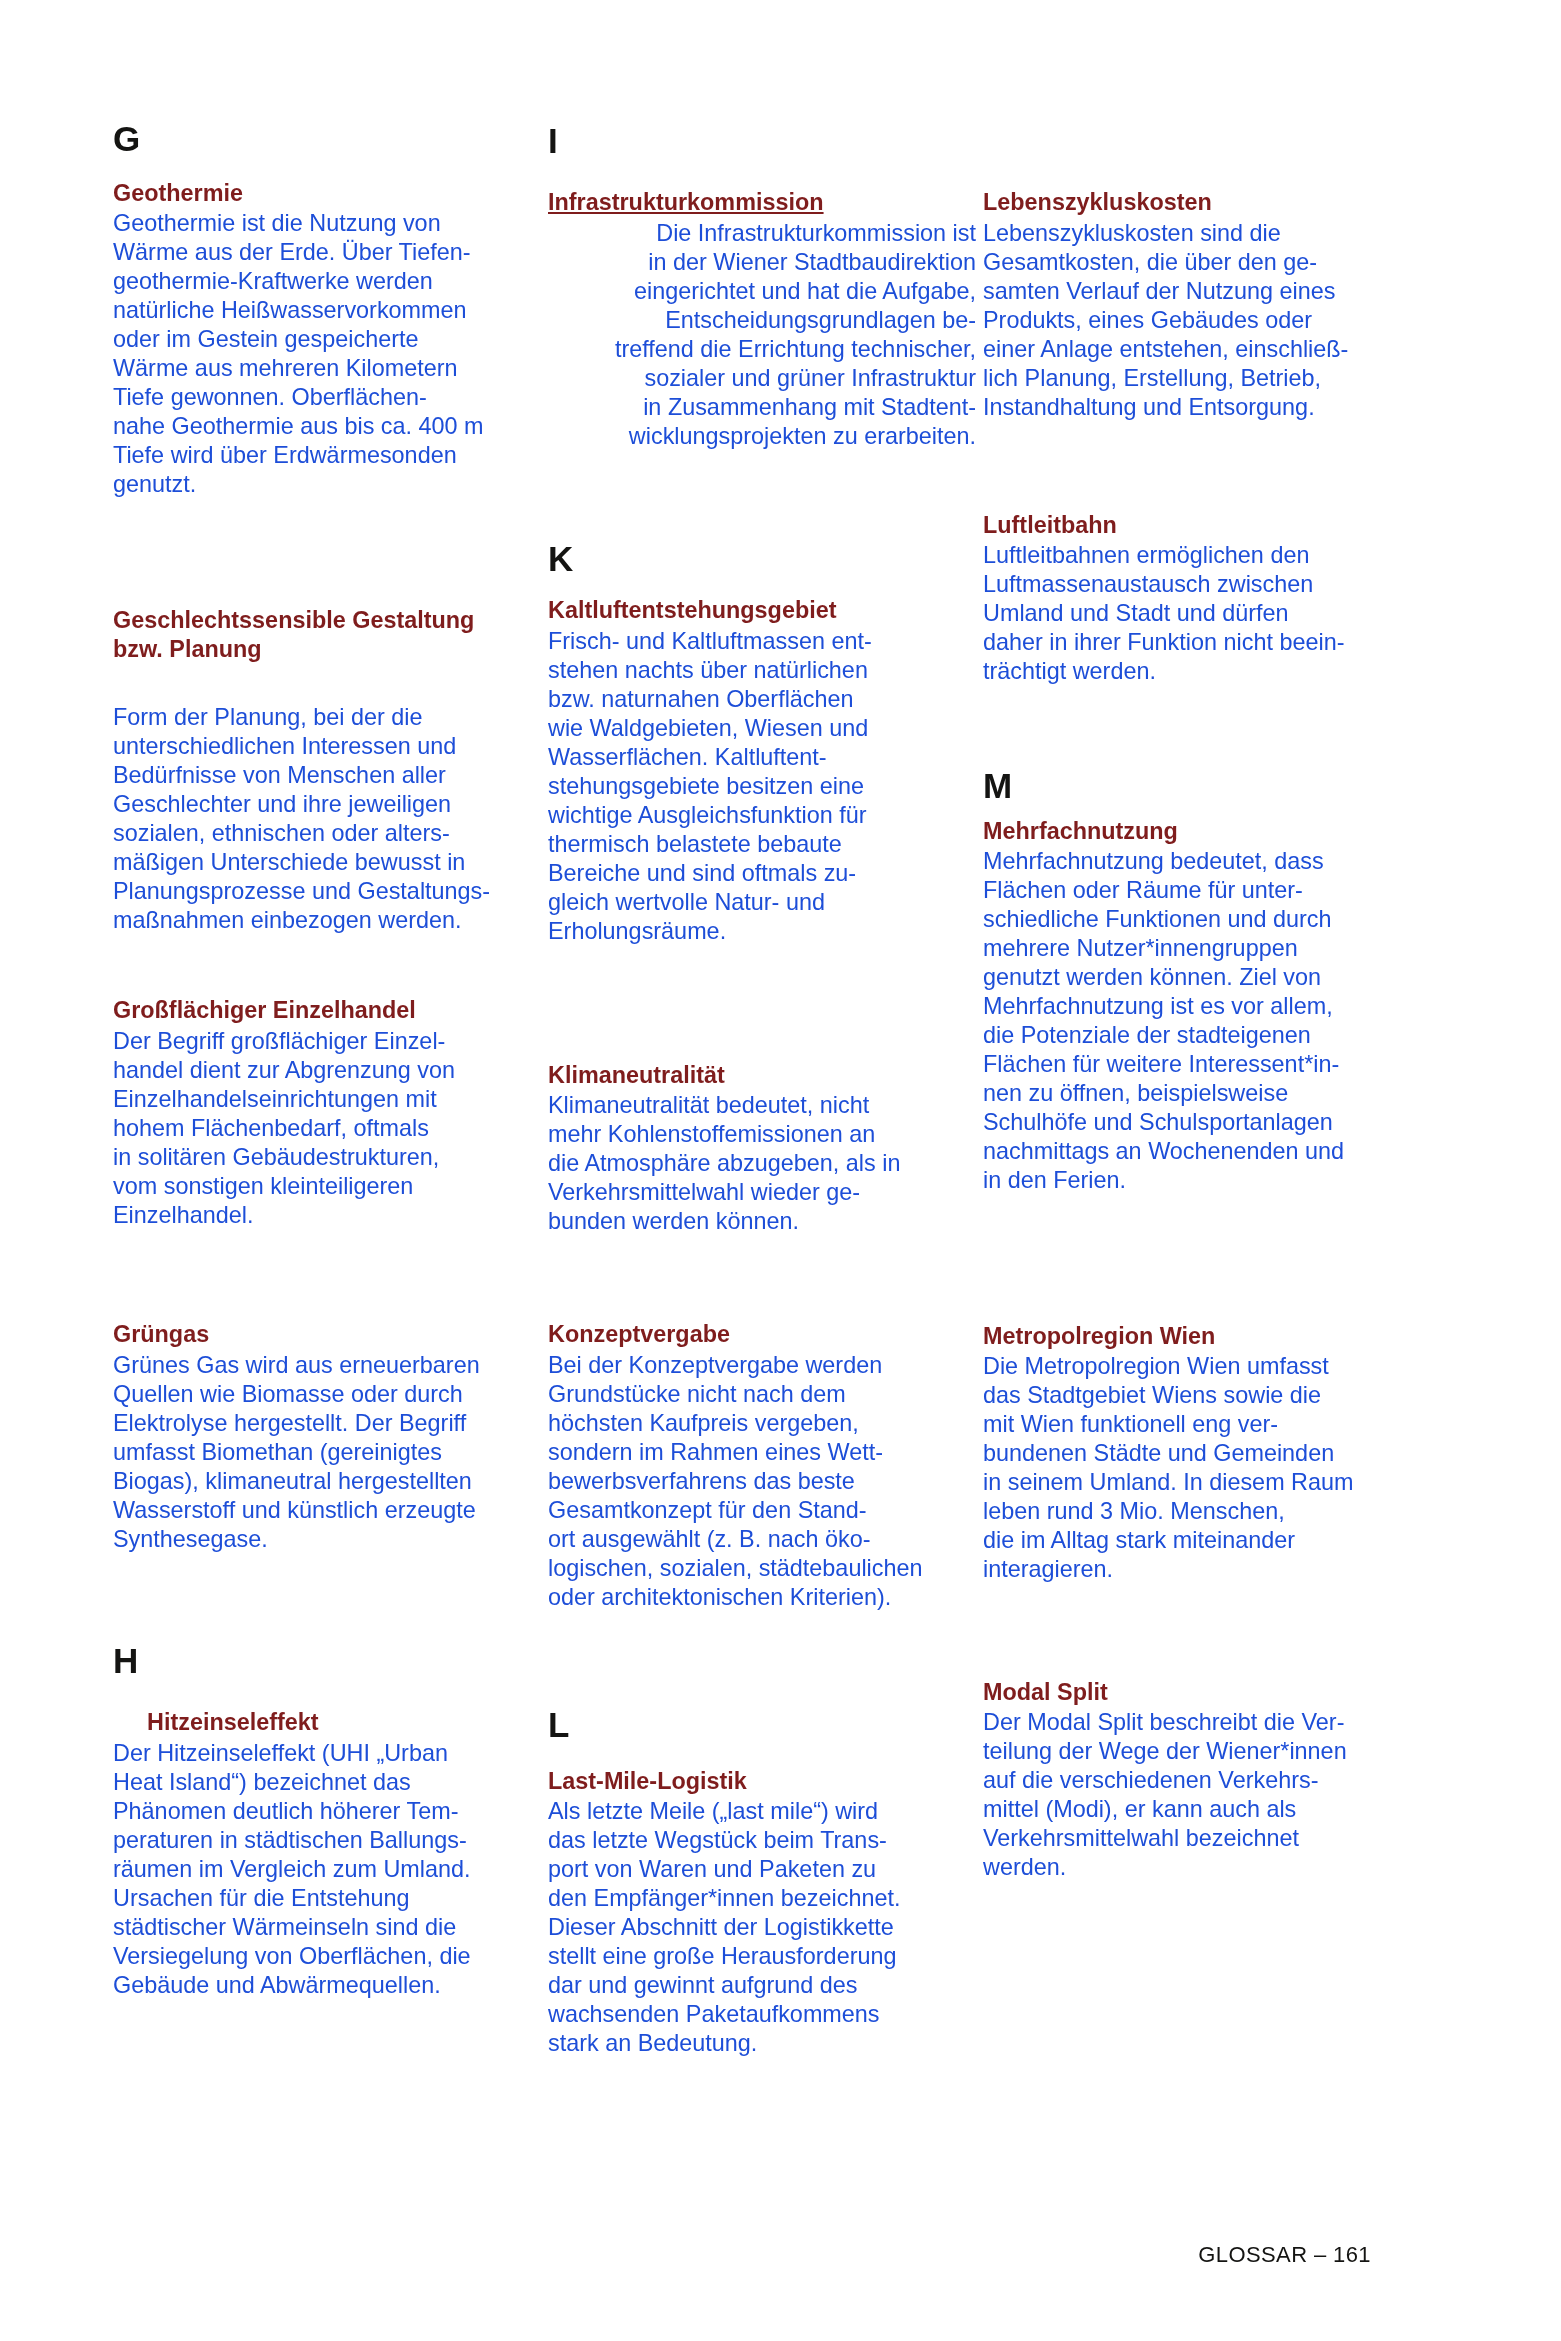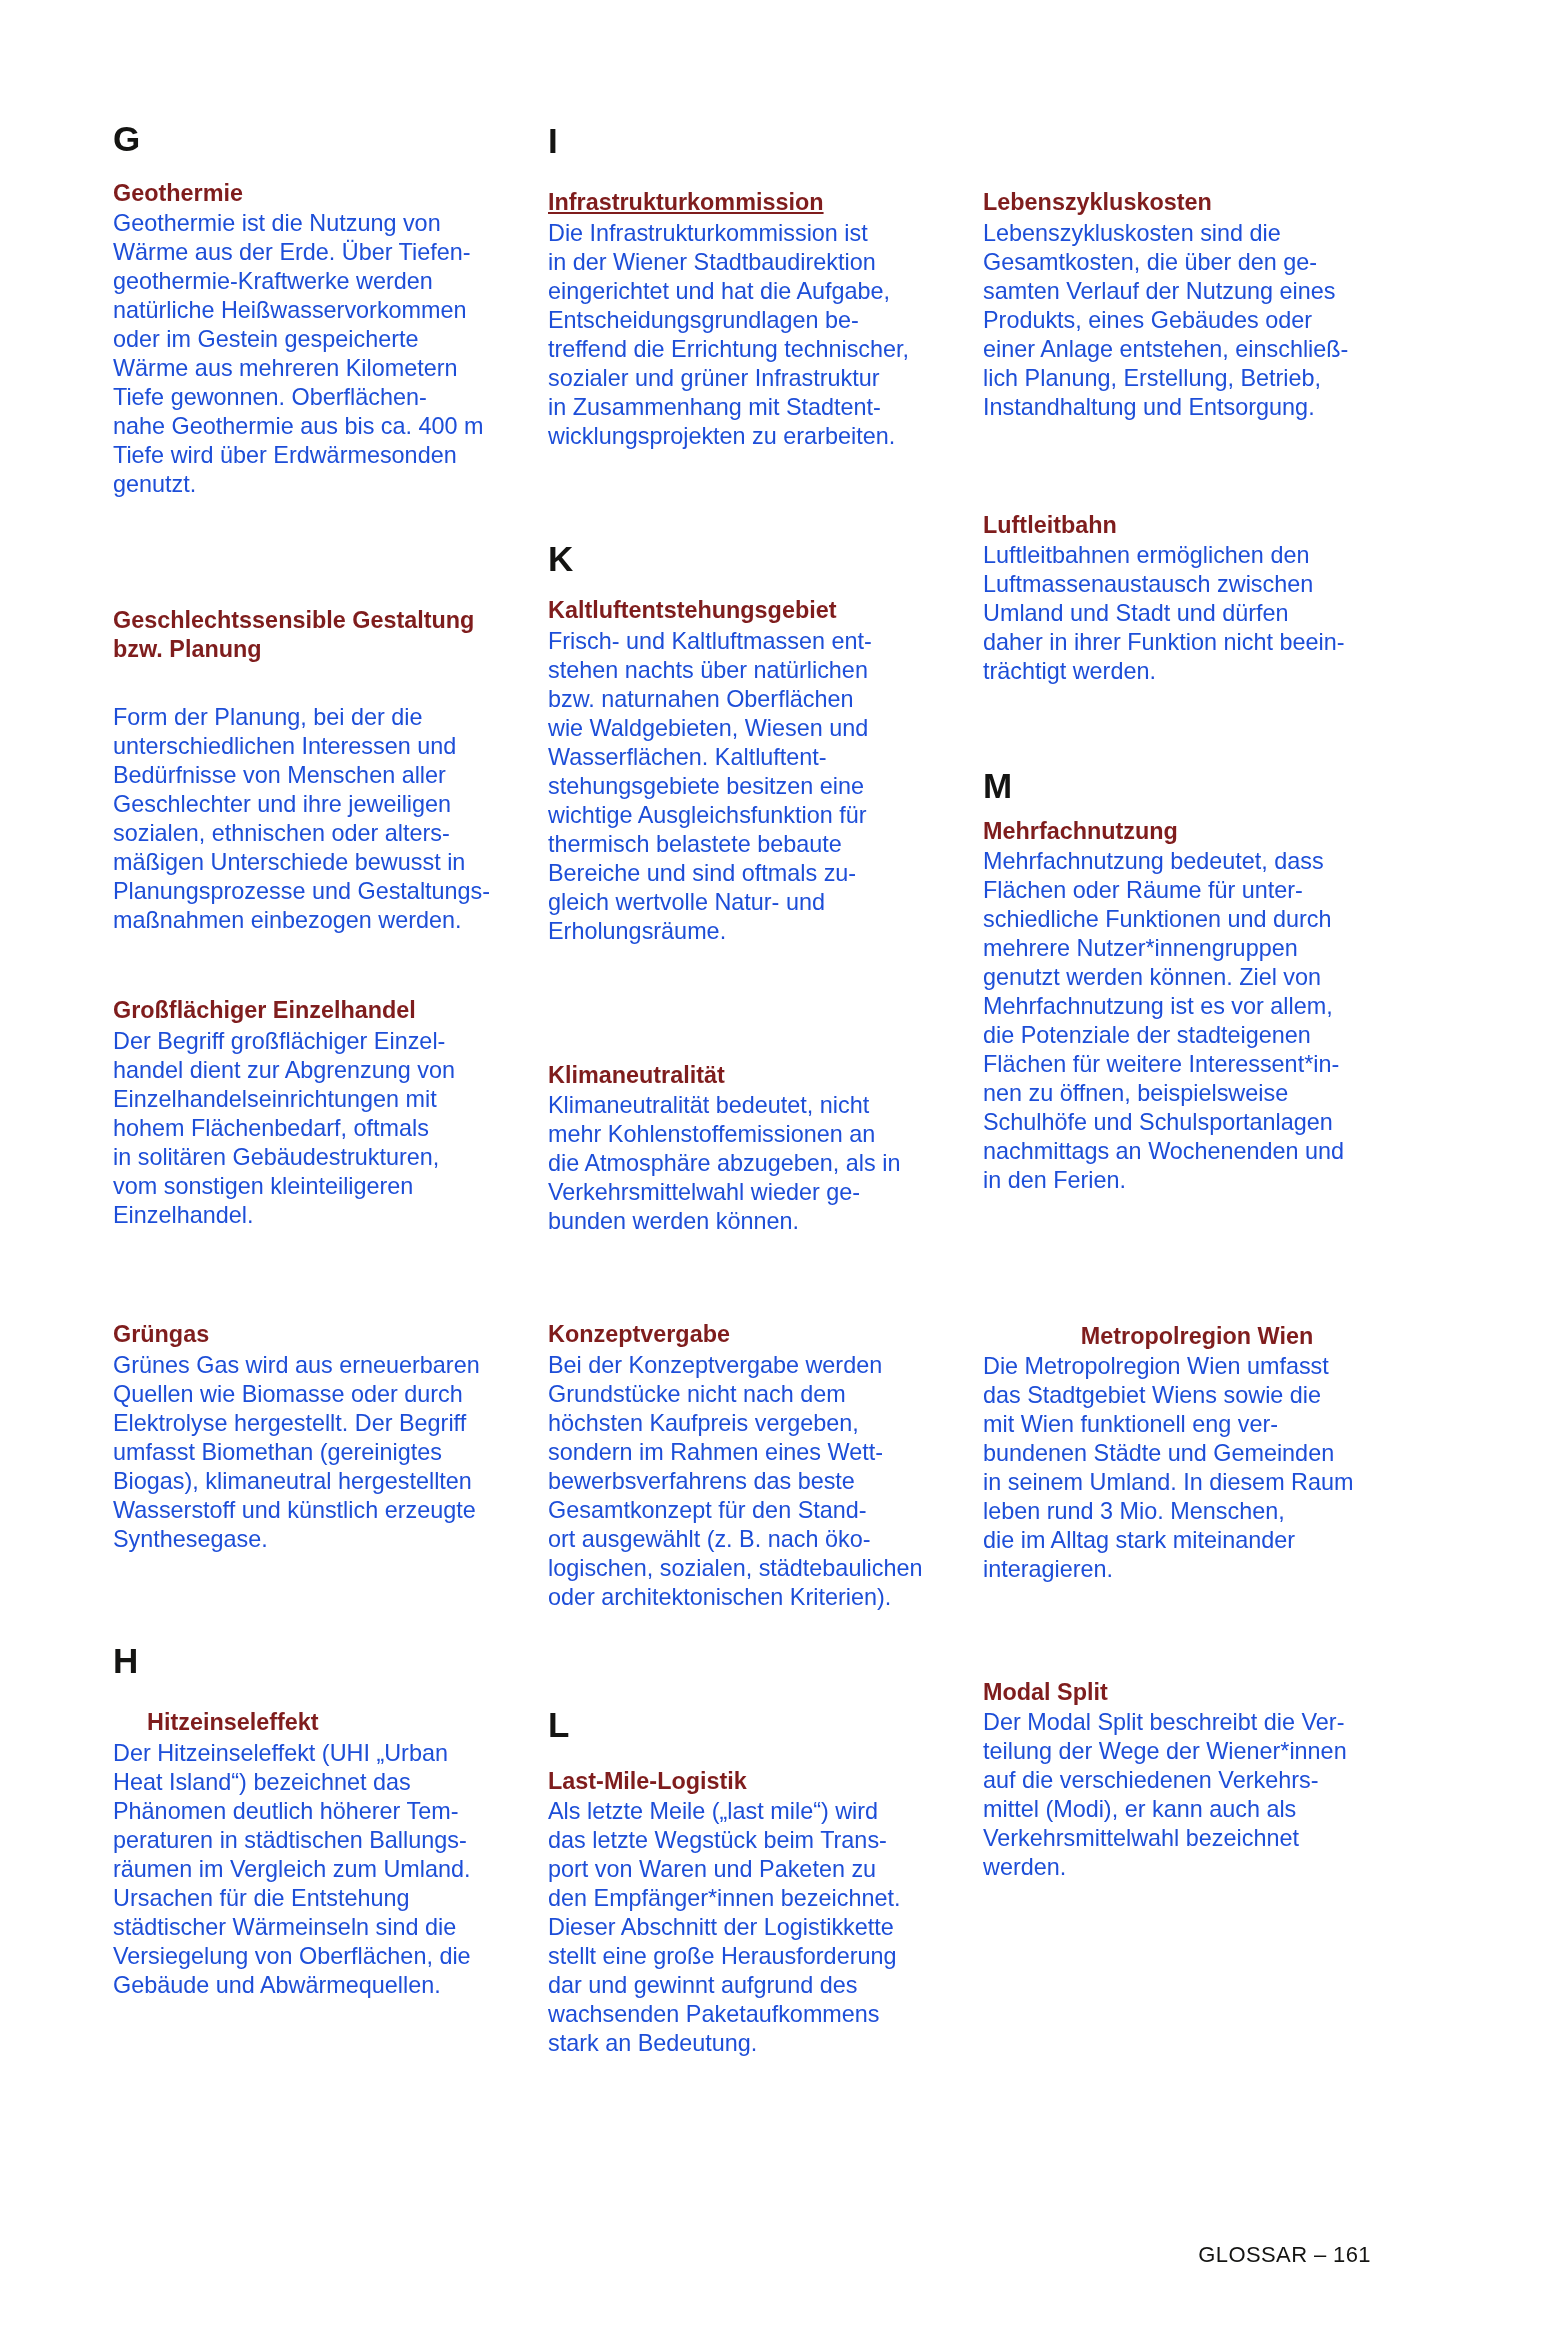--- a/index.html
+++ b/index.html
@@ -67,41 +67,41 @@
   #d-einzelhandel { left: 113px;  top: 1027px; }
   #t-gruengas     { left: 113px;  top: 1320px; }
   #d-gruengas     { left: 113px;  top: 1351px; }
   #b-h            { left: 113px;  top: 1643px; }
   #t-hitze        { left: 113px;  top: 1708px; margin-left: 34px; }
   #d-hitze        { left: 113px;  top: 1739px; }
 
   
   #b-i            { left: 548px;  top: 123px;  }
   #t-infra        { left: 548px;  top: 188px; text-decoration: underline;  }
-  #d-infra        { left: 548px;  top: 219px;  }
+  #d-infra        { left: 548px;  top: 219px; text-align: right;  }
   #b-k            { left: 548px;  top: 541px;  }
   #t-kaltluft     { left: 548px;  top: 596px;  }
   #d-kaltluft     { left: 548px;  top: 627px;  }
   #t-klima        { left: 548px;  top: 1061px; }
   #d-klima        { left: 548px;  top: 1091px; }
   #t-konzept      { left: 548px;  top: 1320px; }
   #d-konzept      { left: 548px;  top: 1351px; }
   #b-l            { left: 548px;  top: 1707px; }
   #t-lastmile     { left: 548px;  top: 1767px; }
   #d-lastmile     { left: 548px;  top: 1797px; }
 
   
   #t-lebens       { left: 983px; top: 188px;  }
   #d-lebens       { left: 983px; top: 219px;  }
   #t-luft         { left: 983px; top: 511px;  }
   #d-luft         { left: 983px; top: 541px;  }
   #b-m            { left: 983px; top: 768px;  }
   #t-mehrfach     { left: 983px; top: 817px; }
   #d-mehrfach     { left: 983px; top: 847px; }
-  #t-metropol     { left: 983px; top: 1322px; text-align: center; }
+  #t-metropol     { left: 983px; top: 1322px; }
   #d-metropol     { left: 983px; top: 1352px; }
   #t-modal        { left: 983px; top: 1678px; }
   #d-modal        { left: 983px; top: 1708px; }
 </style>
 </head>
 <body>
 
 <div class="page">
 
   <div class="letter" id="b-g">G</div>

